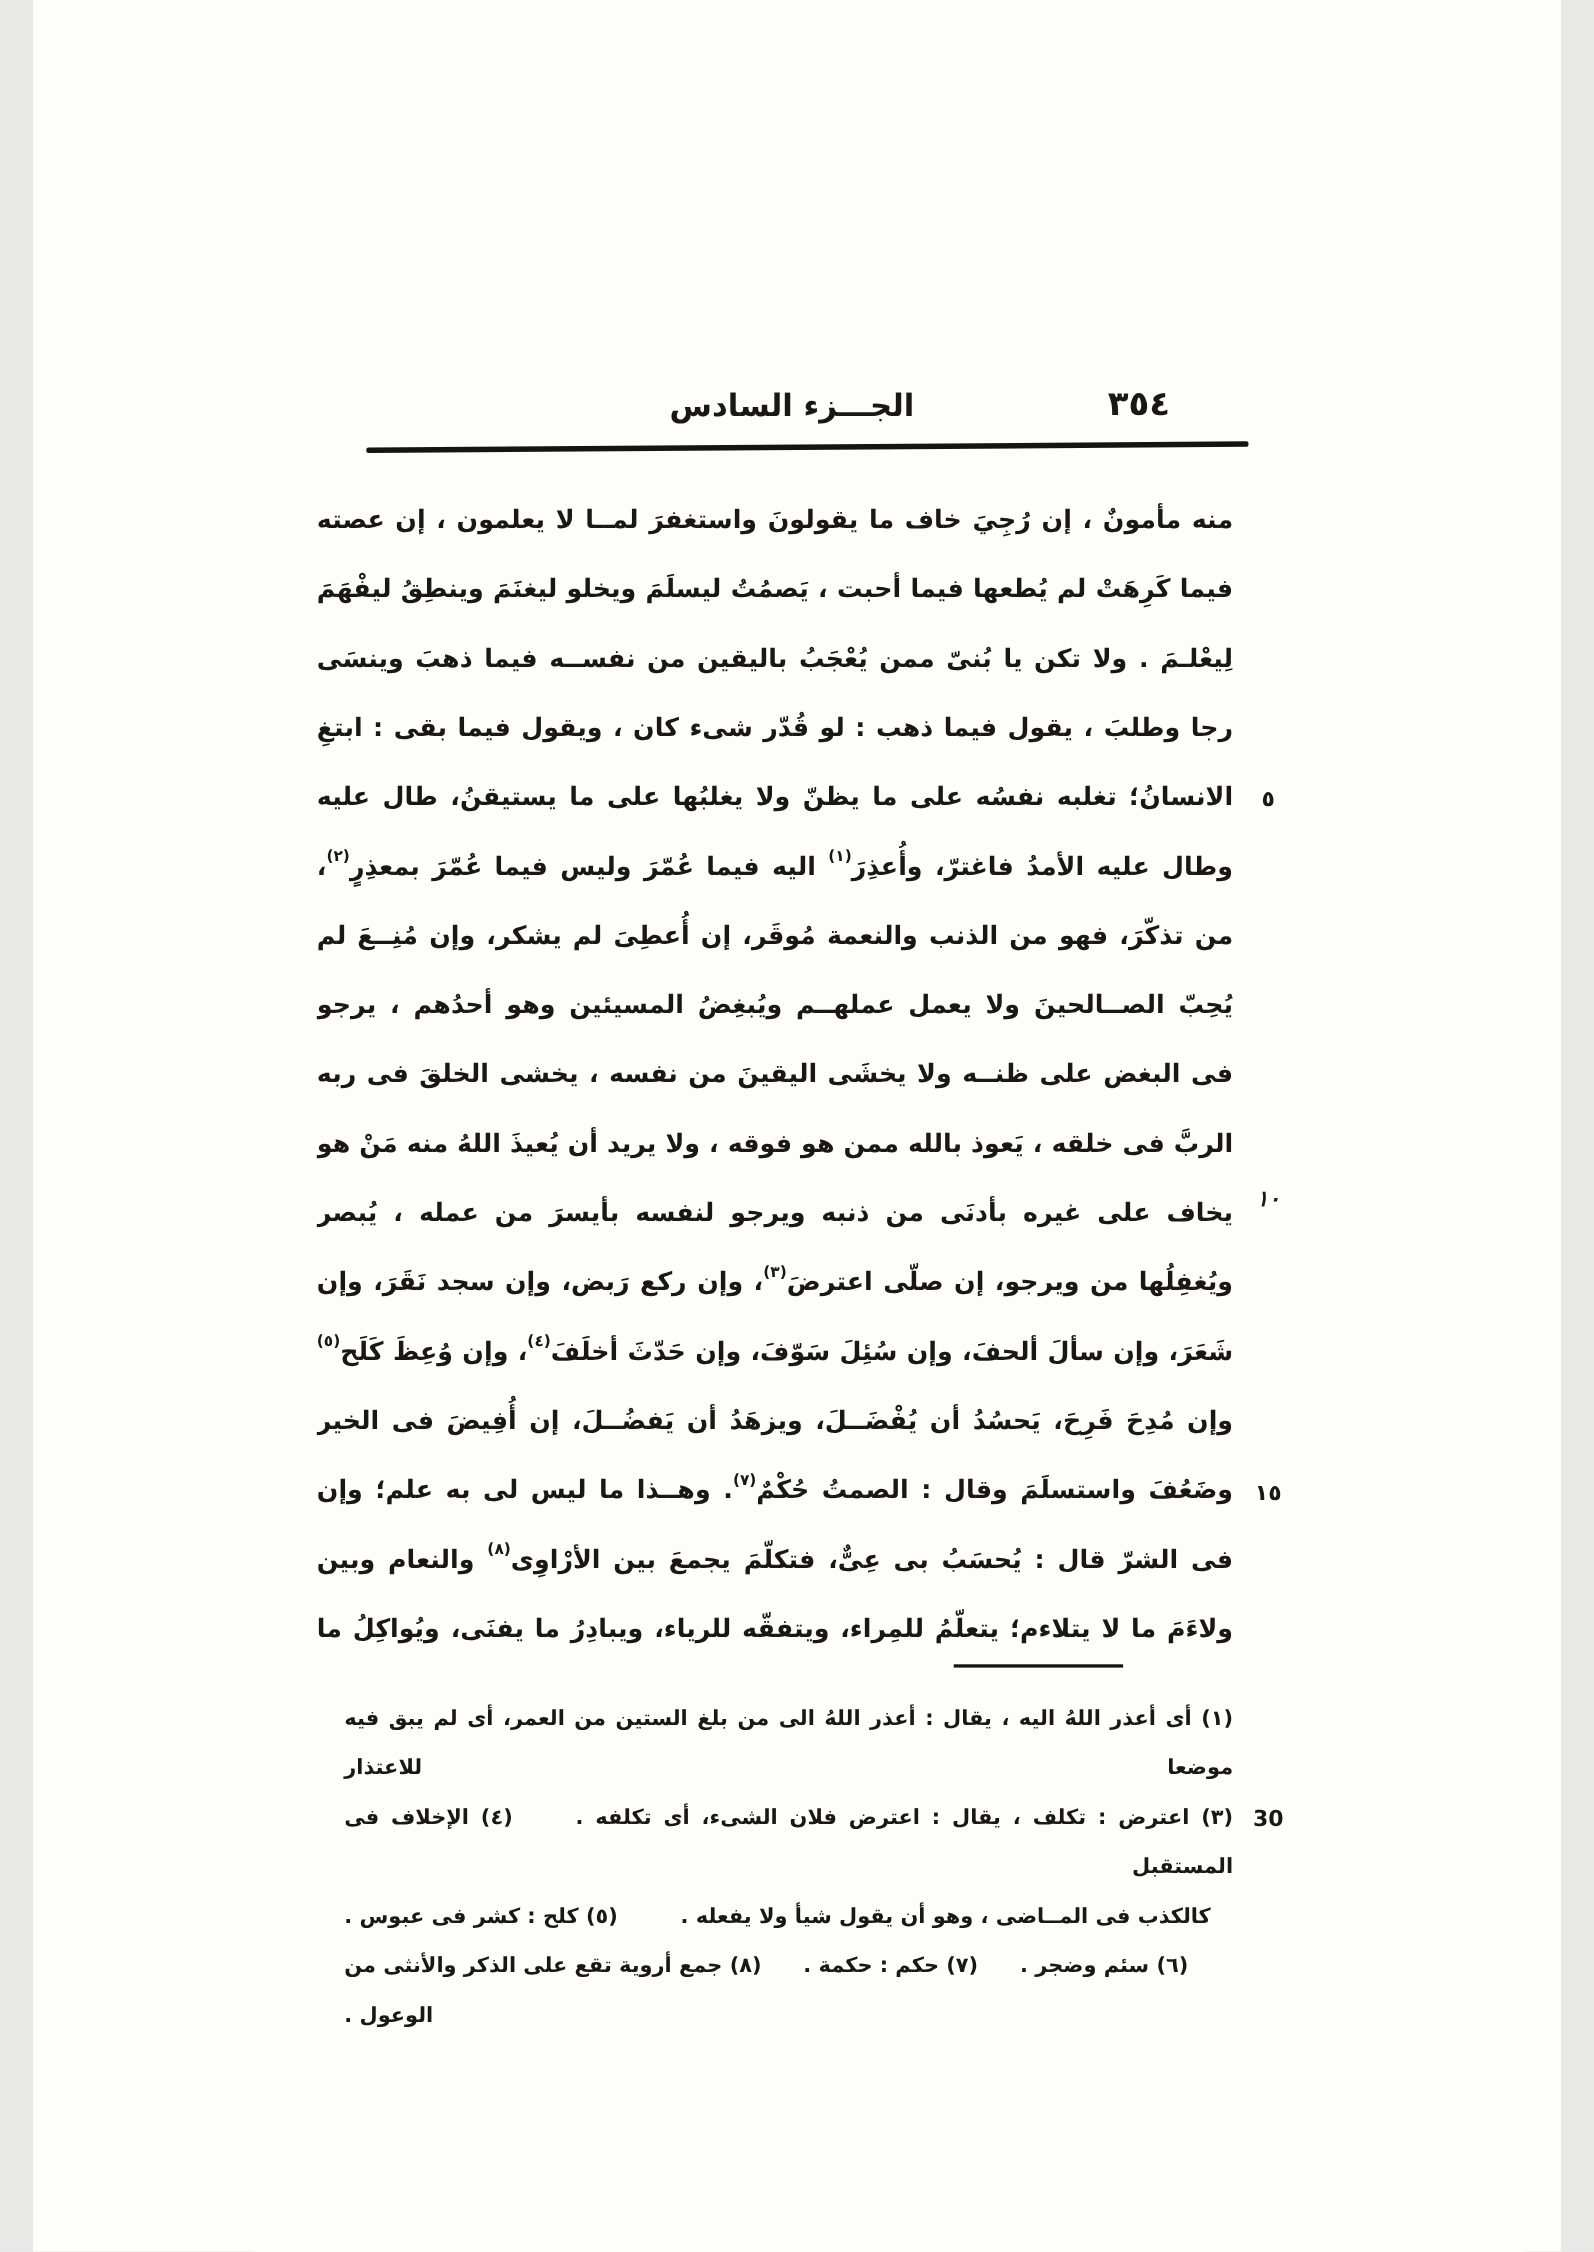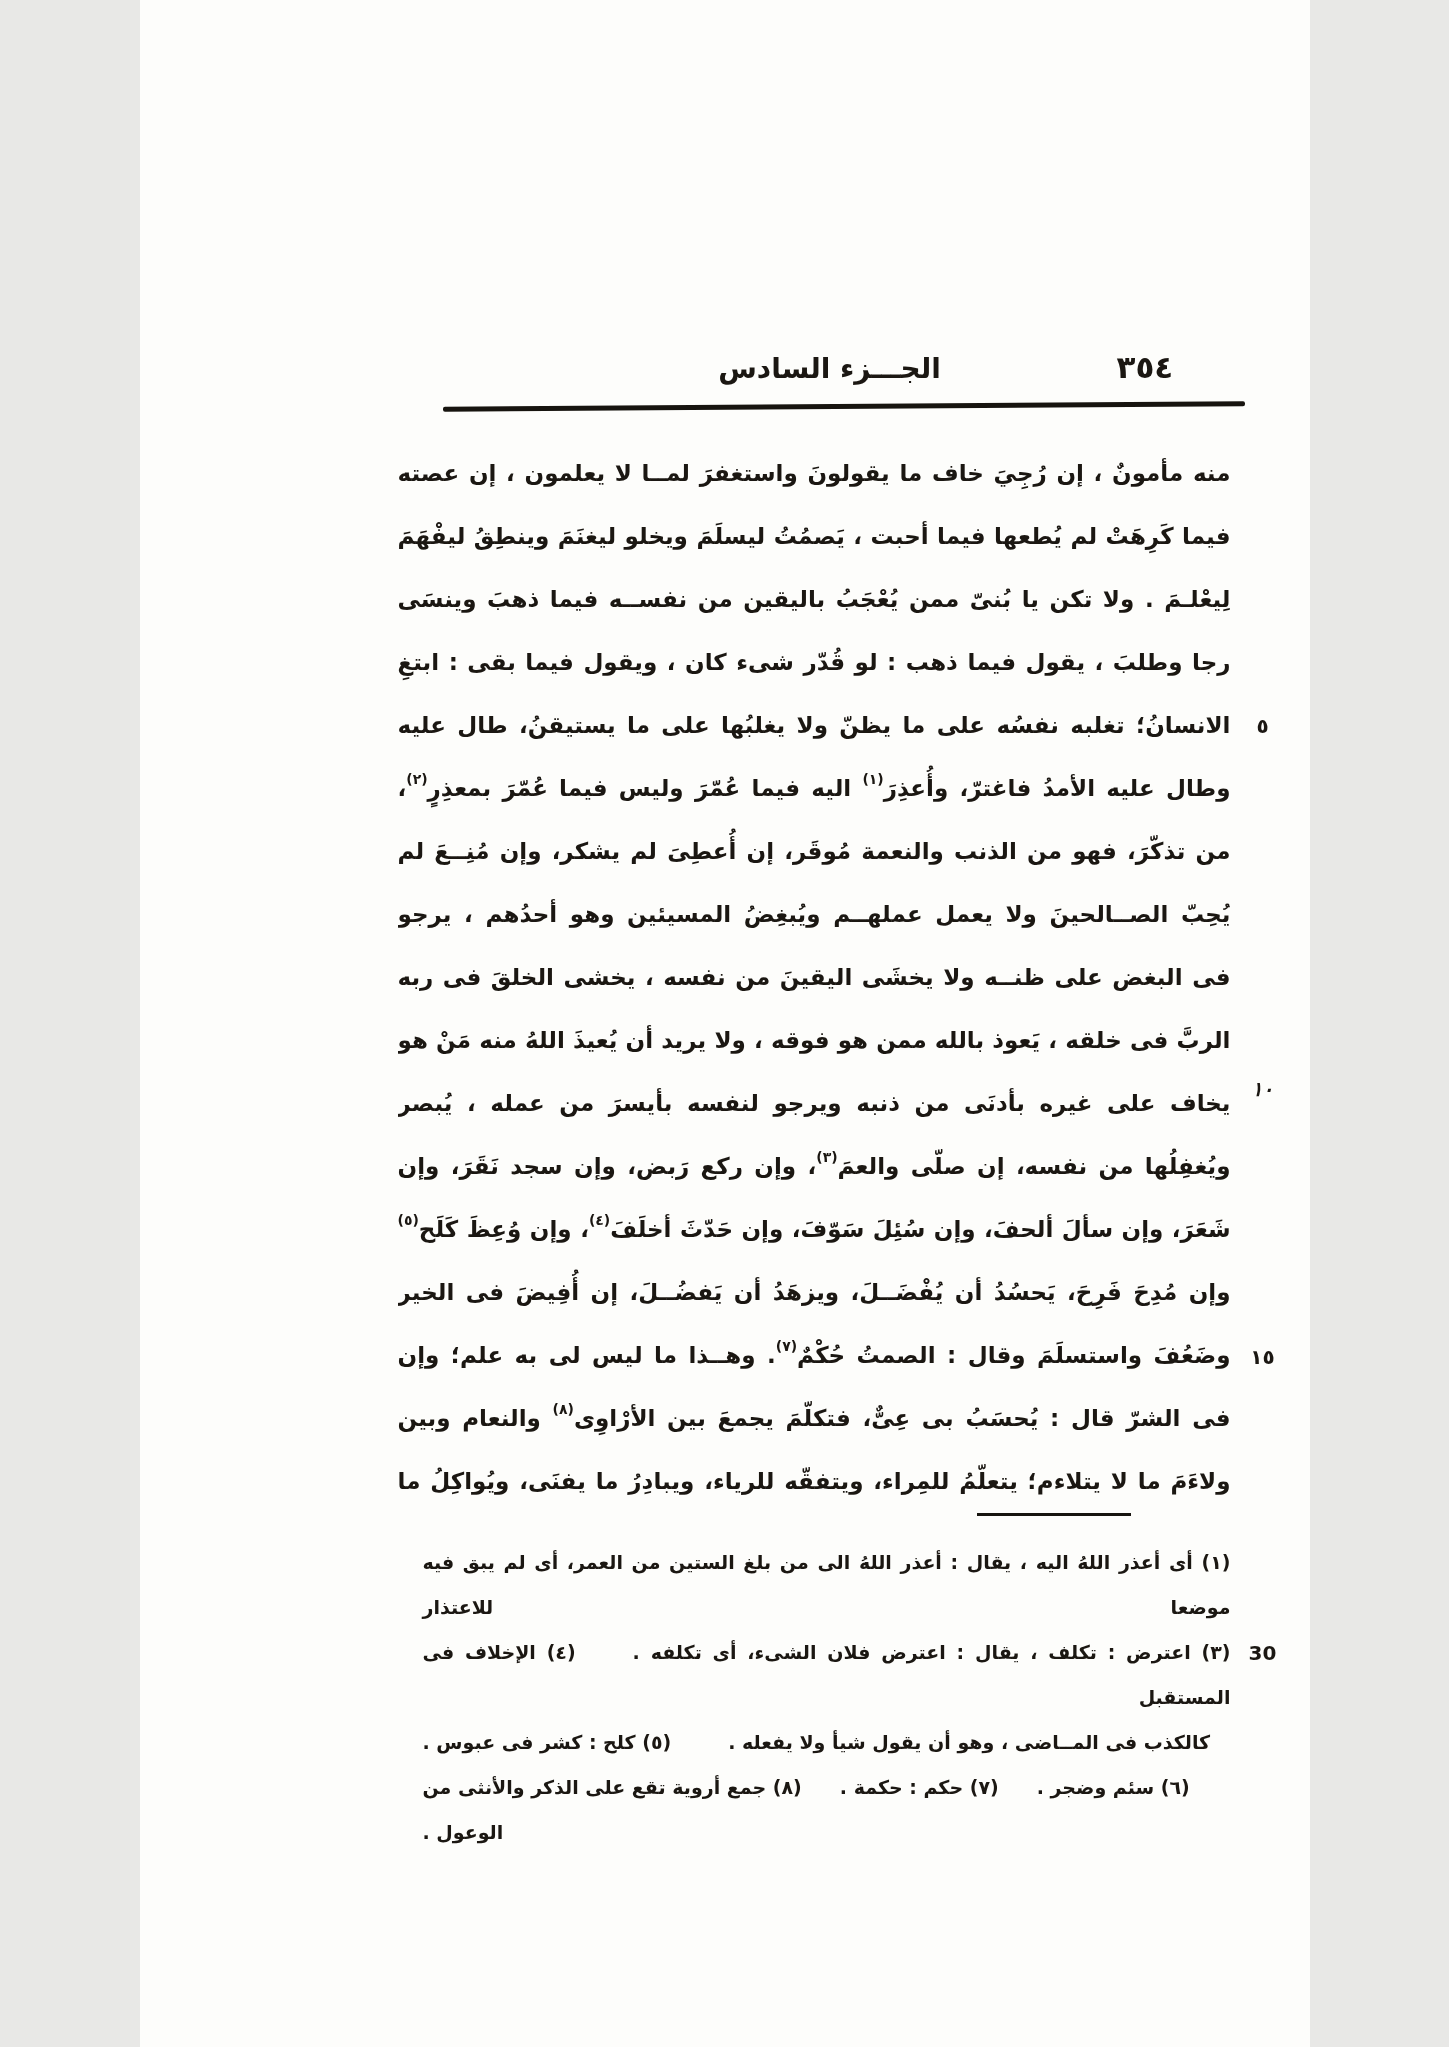--- a/index.html
+++ b/index.html
@@ -1,18 +1,18 @@
 <!DOCTYPE html>
 <html lang="ar"><head>
 <meta charset="utf-8">
 <style>
   html, body { margin: 0; padding: 0; background: #e8e8e6; }
   .page {
     position: relative;
-    width: 1170px;
+    width: 1389px;
     height: 2047px;
     margin: 0 auto;
     background: #fdfdfb;
     font-family: "DejaVu Sans", sans-serif;
     color: #1b1712;
     overflow: hidden;
   }
   .header-title {
     position: absolute; top: 352px; left: 555px; width: 270px;
     text-align: center; font-size: 28px; font-weight: bold;
@@ -68,21 +68,21 @@
     <div class="bline"><span>فيما كَرِهَتْ لم يُطعها فيما أحبت ، يَصمُتُ ليسلَمَ ويخلو ليغنَمَ وينطِقُ ليفْهَمَ ويُخالطُ</span></div>
     <div class="bline"><span>لِيعْلـمَ . ولا تكن يا بُنىّ ممن يُعْجَبُ باليقين من نفســه فيما ذهبَ وينسَى اليقينَ فيما</span></div>
     <div class="bline"><span>رجا وطلبَ ، يقول فيما ذهب : لو قُدّر شىء كان ، ويقول فيما بقى : ابتغِ أيها</span></div>
     <div class="bline"><span>الانسانُ؛ تغلبه نفسُه على ما يظنّ ولا يغلبُها على ما يستيقنُ، طال عليه الأملُ ففترَ،</span></div>
     <div class="bline"><span>وطال عليه الأمدُ فاغترّ، وأُعذِرَ</span><sup class="fnref">(١)</sup><span> اليه فيما عُمّرَ وليس فيما عُمّرَ بمعذِرٍ</span><sup class="fnref">(٢)</sup><span>، عُمّرَ فيما يتذكر فيه</span></div>
     <div class="bline"><span>من تذكّرَ، فهو من الذنب والنعمة مُوقَر، إن أُعطِىَ لم يشكر، وإن مُنِــعَ لم يَعذِرْ،</span></div>
     <div class="bline"><span>يُحِبّ الصــالحينَ ولا يعمل عملهــم ويُبغِضُ المسيئين وهو أحدُهم ، يرجو الأجرَ</span></div>
     <div class="bline"><span>فى البغض على ظنــه ولا يخشَى اليقينَ من نفسه ، يخشى الخلقَ فى ربه ولا يخشَى</span></div>
     <div class="bline"><span>الربَّ فى خلقه ، يَعوذ بالله ممن هو فوقه ، ولا يريد أن يُعيذَ اللهُ منه مَنْ هو تحتــه ،</span></div>
     <div class="bline"><span>يخاف على غيره بأدنَى من ذنبه ويرجو لنفسه بأيسرَ من عمله ، يُبصر العورةَ من غيره</span></div>
-    <div class="bline"><span>ويُغفِلُها من نفسه، إن صلّى والعمَ</span><sup class="fnref">(٣)</sup><span>، وإن ركع رَبض، وإن سجد نَقَرَ، وإن جَلس</span></div>
+    <div class="bline"><span>ويُغفِلُها من ويرجو، إن صلّى اعترضَ</span><sup class="fnref">(٣)</sup><span>، وإن ركع رَبض، وإن سجد نَقَرَ، وإن جَلس</span></div>
     <div class="bline"><span>شَعَرَ، وإن سألَ ألحفَ، وإن سُئِلَ سَوّفَ، وإن حَدّثَ أخلَفَ</span><sup class="fnref">(٤)</sup><span>، وإن وُعِظَ كَلَح</span><sup class="fnref">(٥)</sup></div>
     <div class="bline"><span>وإن مُدِحَ فَرِحَ، يَحسُدُ أن يُفْضَــلَ، ويزهَدُ أن يَفضُــلَ، إن أُفِيضَ فى الخير بَرِمَ</span></div>
     <div class="bline"><span>وضَعُفَ واستسلَمَ وقال : الصمتُ حُكْمٌ</span><sup class="fnref">(٧)</sup><span>. وهــذا ما ليس لى به علم؛ وإن أُفِيضَ</span></div>
     <div class="bline"><span>فى الشرّ قال : يُحسَبُ بى عِىٌّ، فتكلّمَ يجمعَ بين الأرْاوِى</span><sup class="fnref">(٨)</sup><span> والنعام وبين الخــال والعم</span></div>
     <div class="bline"><span>ولاءَمَ ما لا يتلاءم؛ يتعلّمُ للمِراء، ويتفقّه للرياء، ويبادِرُ ما يفنَى، ويُواكِلُ ما يبقى .</span></div>
   </main>
 
   <div class="margin-num mn-5">٥</div>
   <div class="margin-num mn-10">١٠</div>
   <div class="margin-num mn-15">١٥</div>

